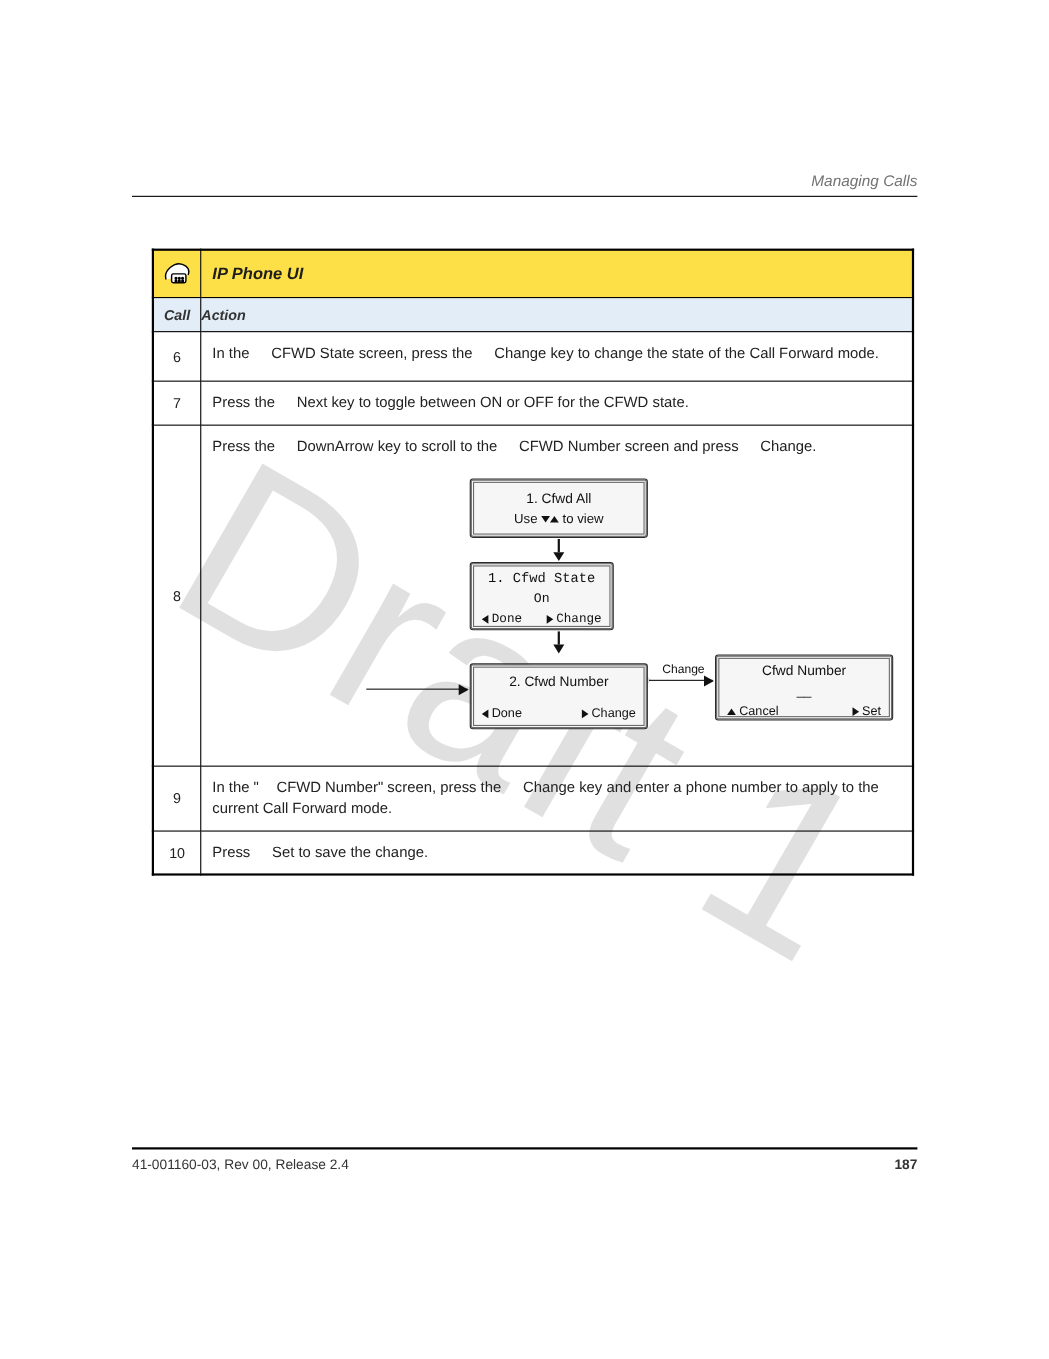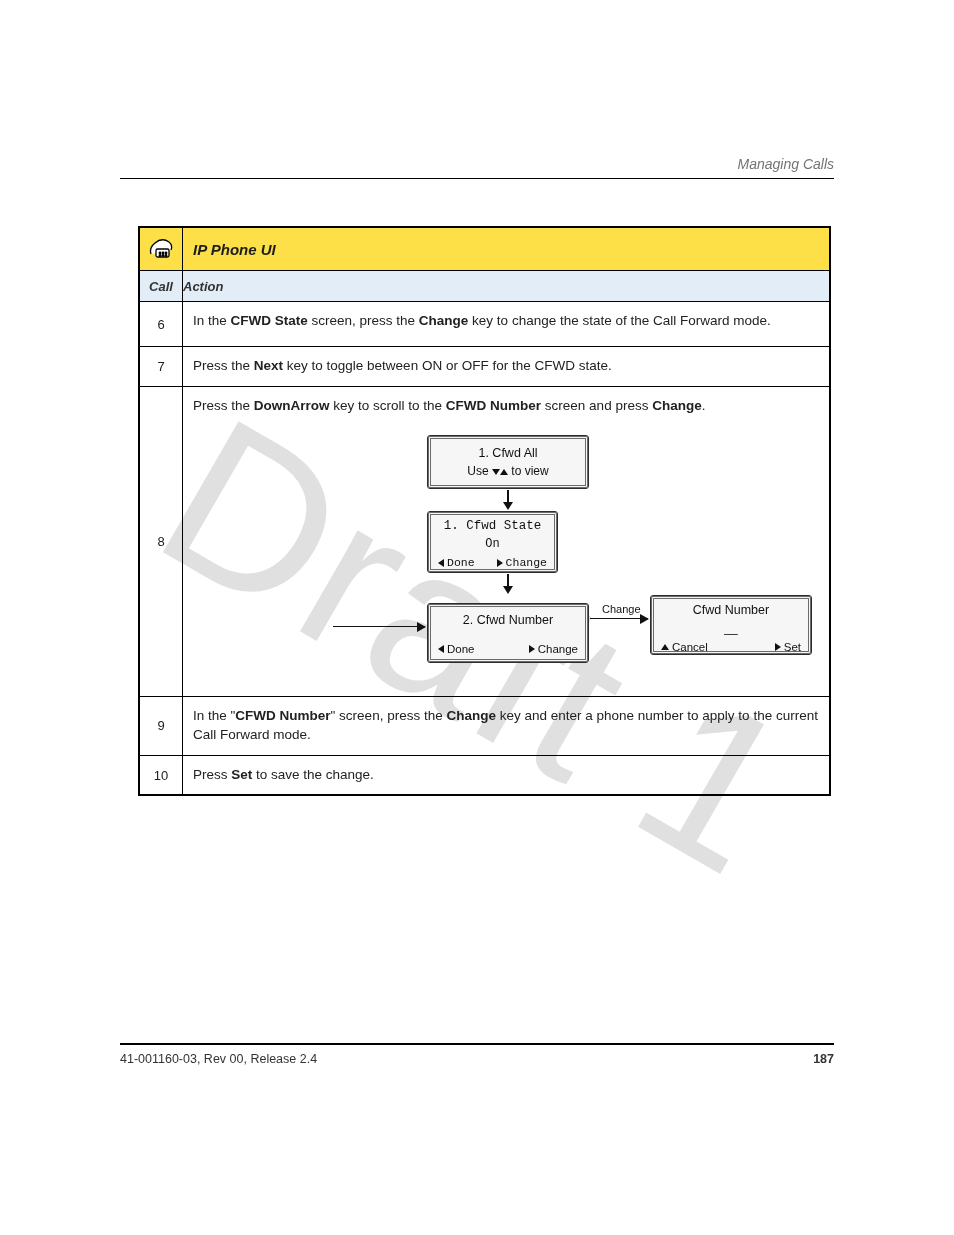--- a/index.html
+++ b/index.html
@@ -116,21 +116,21 @@
     font-style: italic;
     font-weight: 700;
     color: #333;
     font-size: 13px;
   }
   .tbl .body-cell {
     padding: 10px 10px 10px 10px;
     font-size: 13.5px;
     line-height: 1.4;
   }
-  .bold { font-weight: 700; }
+  .bold { font-weight: 400; margin-left: 16px; }
   .phone-icon-cell {
     background: #7ca8d8;
     text-align: center;
     vertical-align: middle;
   }
   .phone-icon-cell svg { display: block; margin: auto; }
 
   
   .flow-wrap {
     position: relative;

